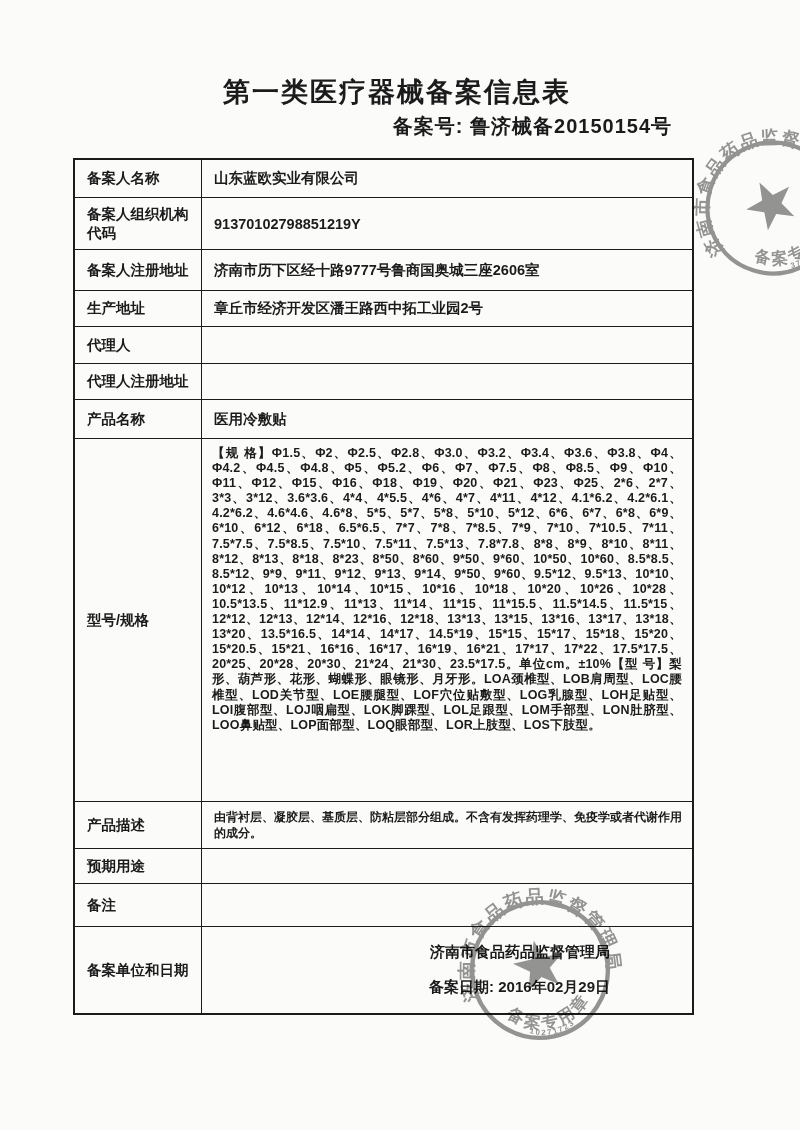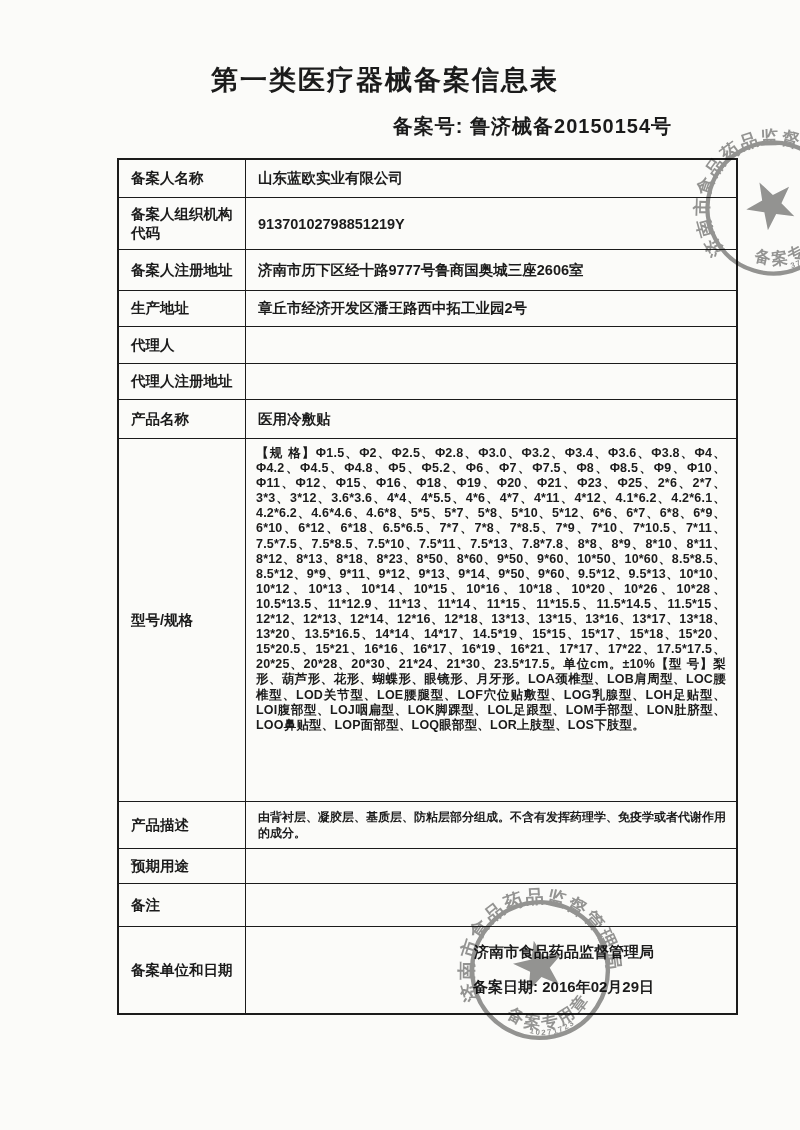--- a/index.html
+++ b/index.html
@@ -2,30 +2,30 @@
 <html><head>
 <meta charset="utf-8">
 <style>
   html,body{margin:0;padding:0;background:#e8e8e6;}
   .page{
     position:relative;width:800px;height:1130px;margin:0 auto;
     background:#fbfbf9;overflow:hidden;
     font-family:"Liberation Sans", sans-serif;color:#1b1b1b;
   }
   .doc-title{
-    position:absolute;top:62px;left:0;width:770px;margin:0;
+    position:absolute;top:62px;left:0;width:770px;margin:12px;
     text-align:center;font-size:27px;font-weight:700;letter-spacing:2px;
   }
   .record-no{
     position:absolute;top:113px;right:128px;
     font-size:20px;font-weight:700;letter-spacing:1px;
   }
   .doc-table{
     position:absolute;left:73px;top:158px;width:621px;
-    border:2px solid #1b1b1b;box-sizing:border-box;background:transparent;margin-left:44px;
+    border:2px solid #1b1b1b;box-sizing:border-box;background:transparent;
   }
   .tr{display:flex;box-sizing:border-box;border-top:1.5px solid #1b1b1b;}
   .tr:first-child{border-top:none;}
   .th{
     flex:0 0 127px;width:127px;box-sizing:border-box;
     border-right:1.5px solid #1b1b1b;
     display:flex;align-items:center;padding-left:12px;padding-right:6px;
     font-size:14.5px;font-weight:700;line-height:1.25;
   }
   .td{

